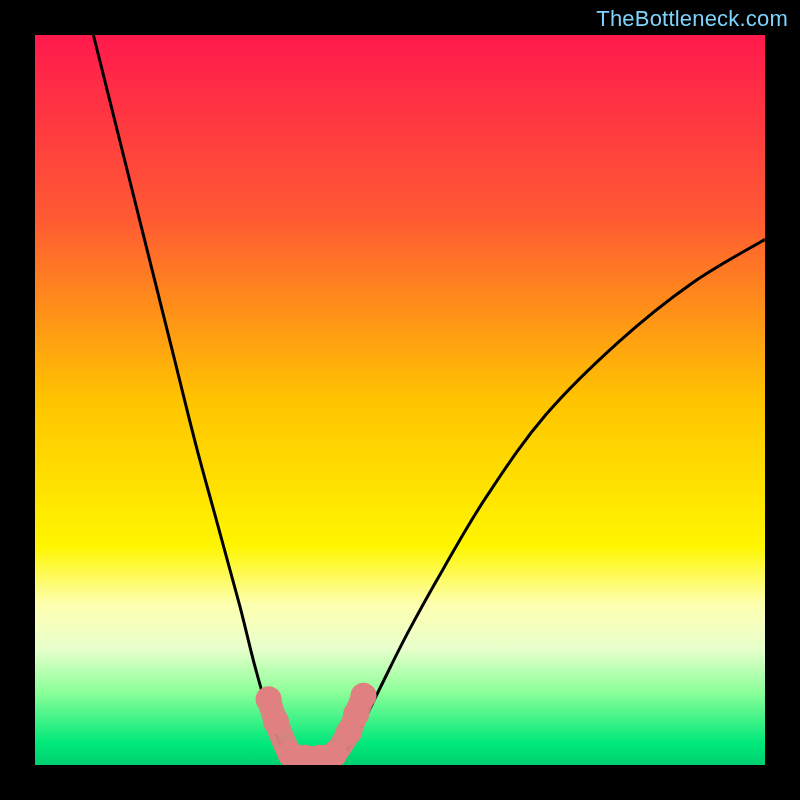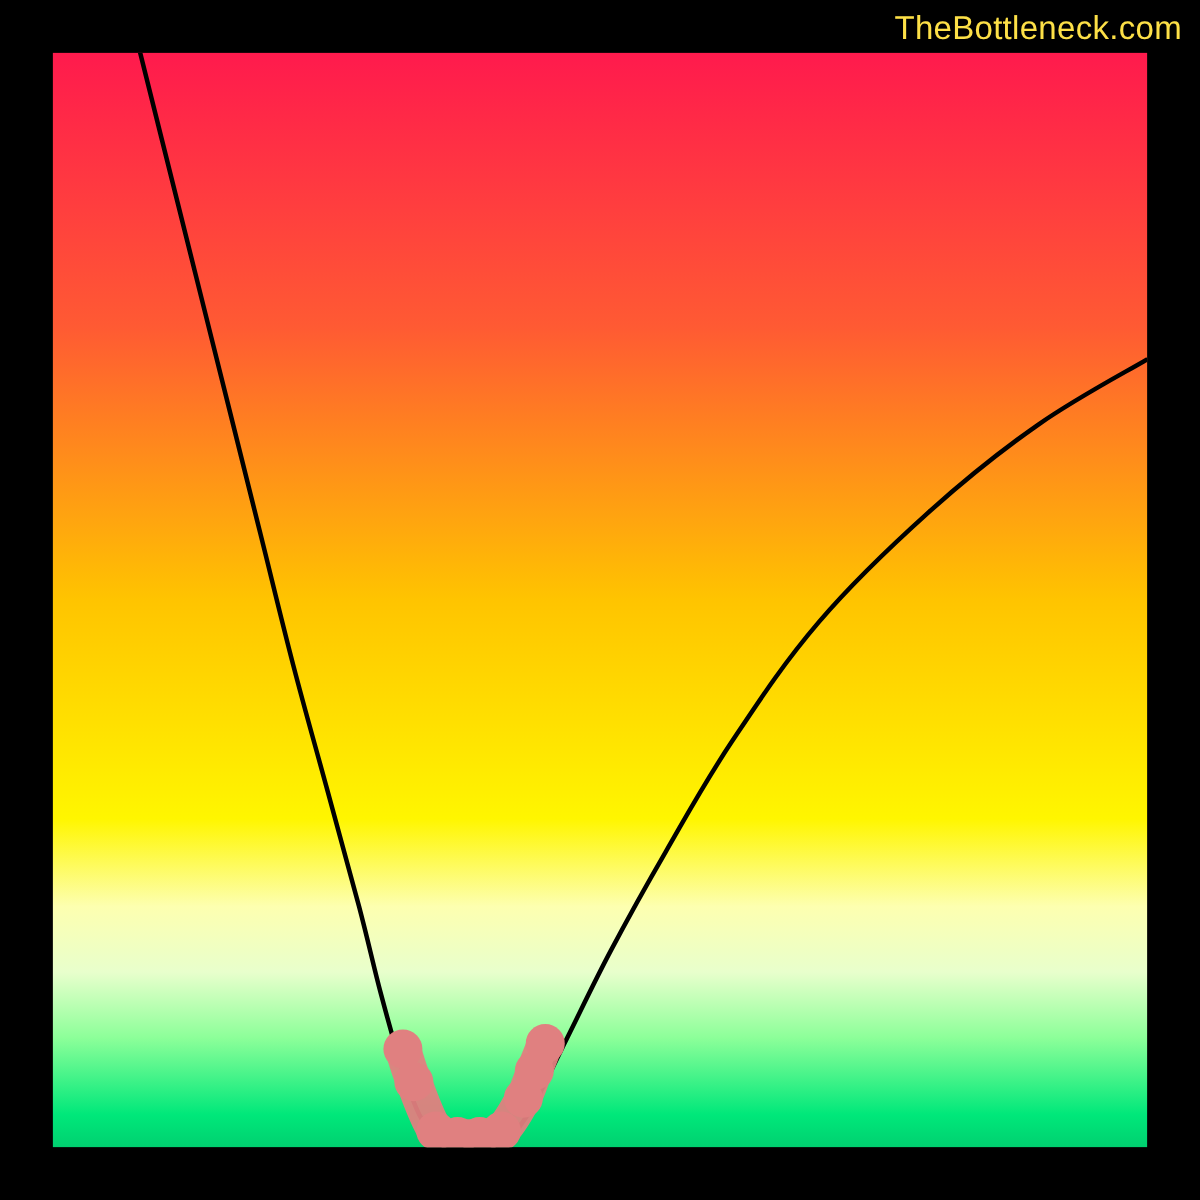--- a/index.html
+++ b/index.html
@@ -8,21 +8,21 @@
     width: 800px;
     height: 800px;
     background: #000;
     position: relative;
     font-family: Arial, sans-serif;
   }
   .watermark {
     position: absolute;
     top: 6px;
     right: 12px;
-    color: #fde047;
+    color: #7dd3fc;
     font-size: 22px;
     z-index: 10;
     letter-spacing: 0.2px;
   }
   .plot-area {
     position: absolute;
     left: 35px;
     top: 35px;
     width: 730px;
     height: 730px;

